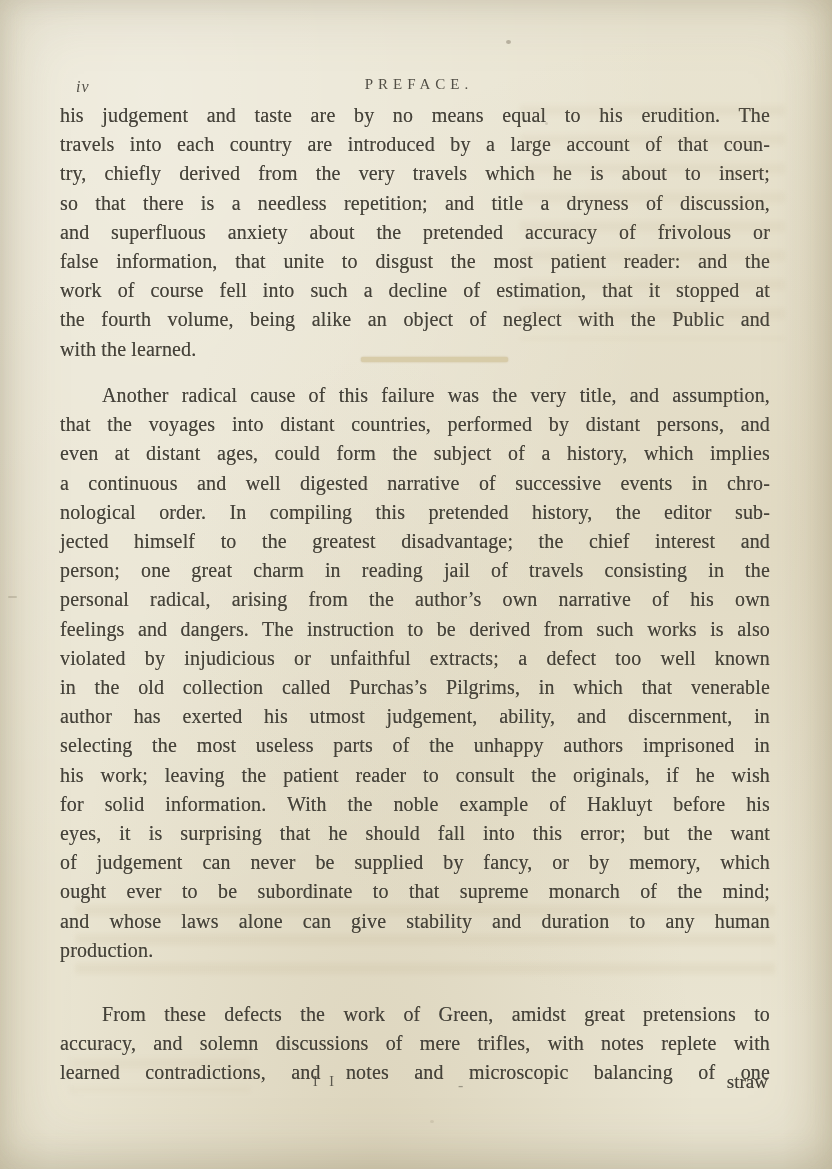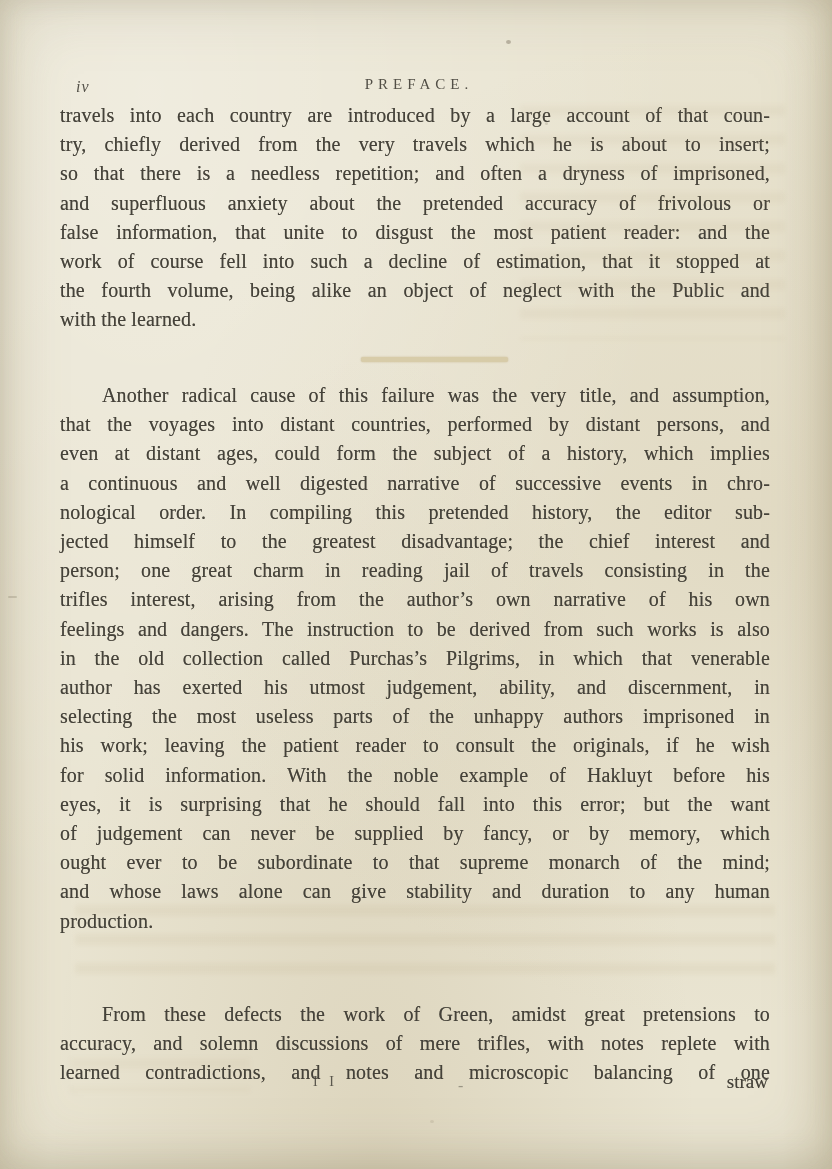--- a/index.html
+++ b/index.html
@@ -118,42 +118,44 @@
 <body>
 
 <div class="sheet">
 
   <div class="header">
     <span class="folio">iv</span>
     <span class="running-title">PREFACE.</span>
   </div>
 
   <div class="para" id="para-0">
+      <div class="line">his judgement and taste are by no means equal to his erudition.  The</div>
       <div class="line">travels into each country are introduced by a large account of that coun-</div>
       <div class="line">try, chiefly derived from the very travels which he is about to insert;</div>
-      <div class="line">so that there is a needless repetition; and often a dryness of imprisoned,</div>
+      <div class="line">so that there is a needless repetition; and title a dryness of discussion,</div>
       <div class="line">and superfluous anxiety about the pretended accuracy of frivolous or</div>
       <div class="line">false information, that unite to disgust the most patient reader: and the</div>
       <div class="line">work of course fell into such a decline of estimation, that it stopped at</div>
       <div class="line">the fourth volume, being alike an object of neglect with the Public and</div>
       <div class="line last">with the learned.</div>
     </div>
 
   <div class="divider"></div>
 
   <div class="para" id="para-1">
       <div class="line indent">Another radical cause of this failure was the very title, and assumption,</div>
       <div class="line">that the voyages into distant countries, performed by distant persons, and</div>
       <div class="line">even at distant ages, could form the subject of a history, which implies</div>
       <div class="line">a continuous and well digested narrative of successive events in chro-</div>
       <div class="line">nological order.  In compiling this pretended history, the editor sub-</div>
       <div class="line">jected himself to the greatest disadvantage; the chief interest and</div>
       <div class="line">person; one great charm in reading jail of travels consisting in the</div>
-      <div class="line">trifles interest, arising from the author’s own narrative of his own</div>
+      <div class="line">personal radical, arising from the author’s own narrative of his own</div>
       <div class="line">feelings and dangers. The instruction to be derived from such works is also</div>
+      <div class="line">violated by injudicious or unfaithful extracts; a defect too well known</div>
       <div class="line">in the old collection called Purchas’s Pilgrims, in which that venerable</div>
       <div class="line">author has exerted his utmost judgement, ability, and discernment, in</div>
       <div class="line">selecting the most useless parts of the unhappy authors imprisoned in</div>
       <div class="line">his work; leaving the patient reader to consult the originals, if he wish</div>
       <div class="line">for solid information.  With the noble example of Hakluyt before his</div>
       <div class="line">eyes, it is surprising that he should fall into this error; but the want</div>
       <div class="line">of judgement can never be supplied by fancy, or by memory, which</div>
       <div class="line">ought ever to be subordinate to that supreme monarch of the mind;</div>
       <div class="line">and whose laws alone can give stability and duration to any human</div>
       <div class="line last">production.</div>

